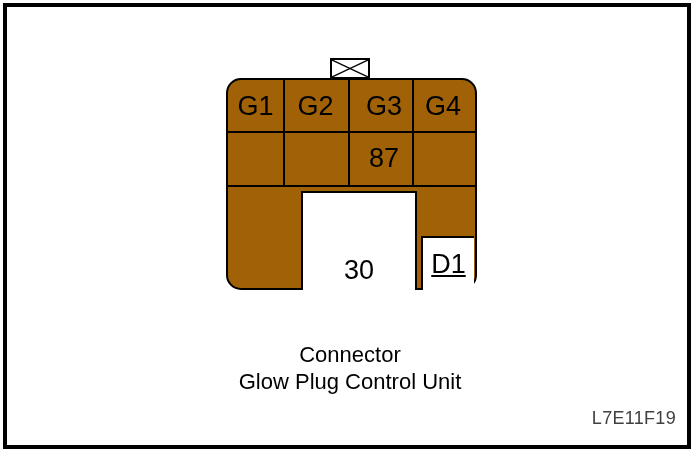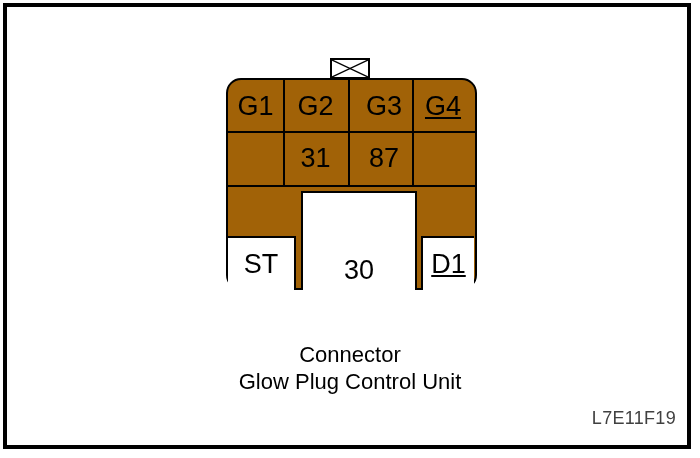--- a/index.html
+++ b/index.html
@@ -107,21 +107,21 @@
     color: #000000;
     letter-spacing: 0px;
     line-height: 1;
   }
   .row1 { top: 1px;  height: 50px; }
   .row2 { top: 52px; height: 53px; }
 
   .col1 { left: 0px;     width: 55px; }
   .col2 { left: 55px;    width: 65px; }
   .col3 { left: 124px;   width: 64px; }
-  .col4 { left: 184px;   width: 62px; text-decoration: underline; }
+  .col4 { left: 184px;   width: 62px; }
 
   
   .box-st {
     position: absolute;
     left: 0px;
     top: 156px;
     width: 68px;
     height: 54px;
     border: 2.5px solid #000000;
     border-left: none;
@@ -219,25 +219,23 @@
       <div class="vrule c1"></div>
       <div class="vrule c2"></div>
       <div class="vrule c3"></div>
 
       <div class="cell row1 col1">G1</div>
       <div class="cell row1 col2">G2</div>
       <div class="cell row1 col3">G3</div>
       <div class="cell row1 col4">G4</div>
 
       <div class="cell row2 col1"></div>
-      <div class="cell row2 col2">31</div>
       <div class="cell row2 col3">87</div>
       <div class="cell row2 col4"></div>
 
-      <div class="box-st">ST</div>
       <div class="box-main">30</div>
       <div class="box-d1">D1</div>
 
     </div>
   </div>
 
   <div class="caption">
     <span class="line">Connector</span>
     <span class="line">Glow Plug Control Unit</span>
   </div>

